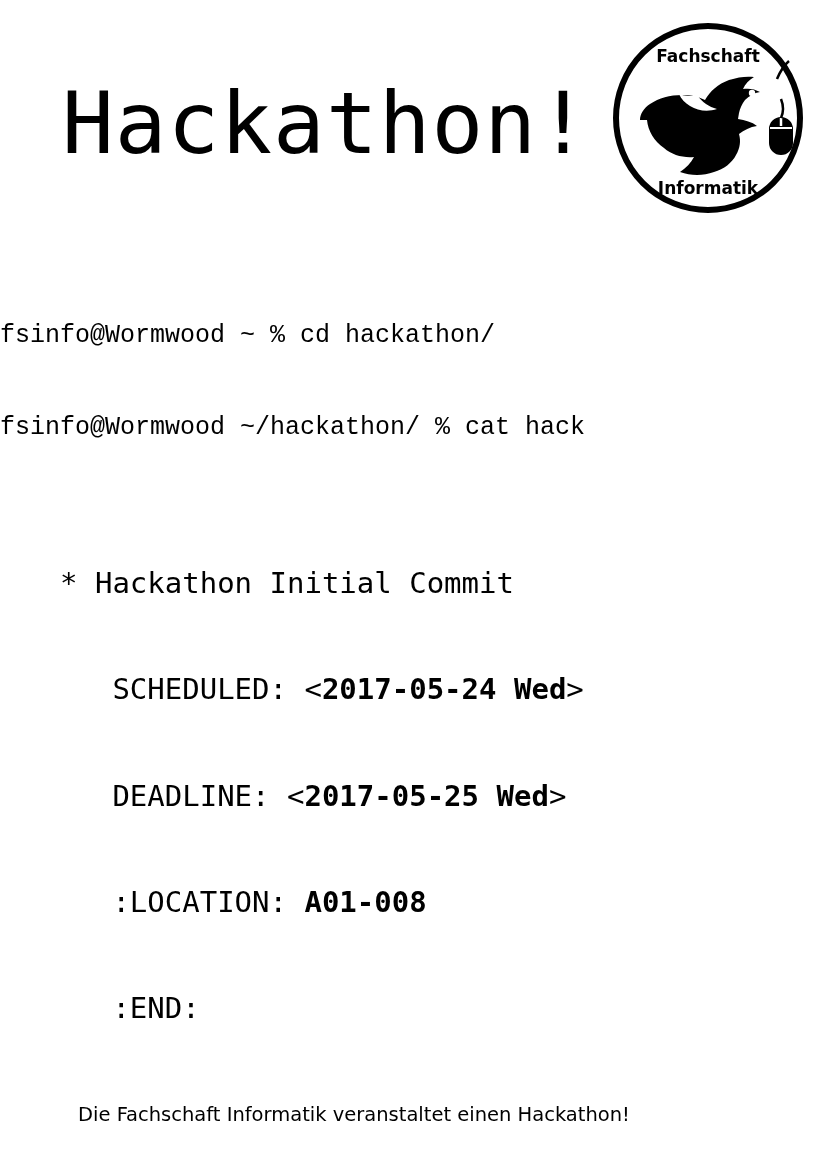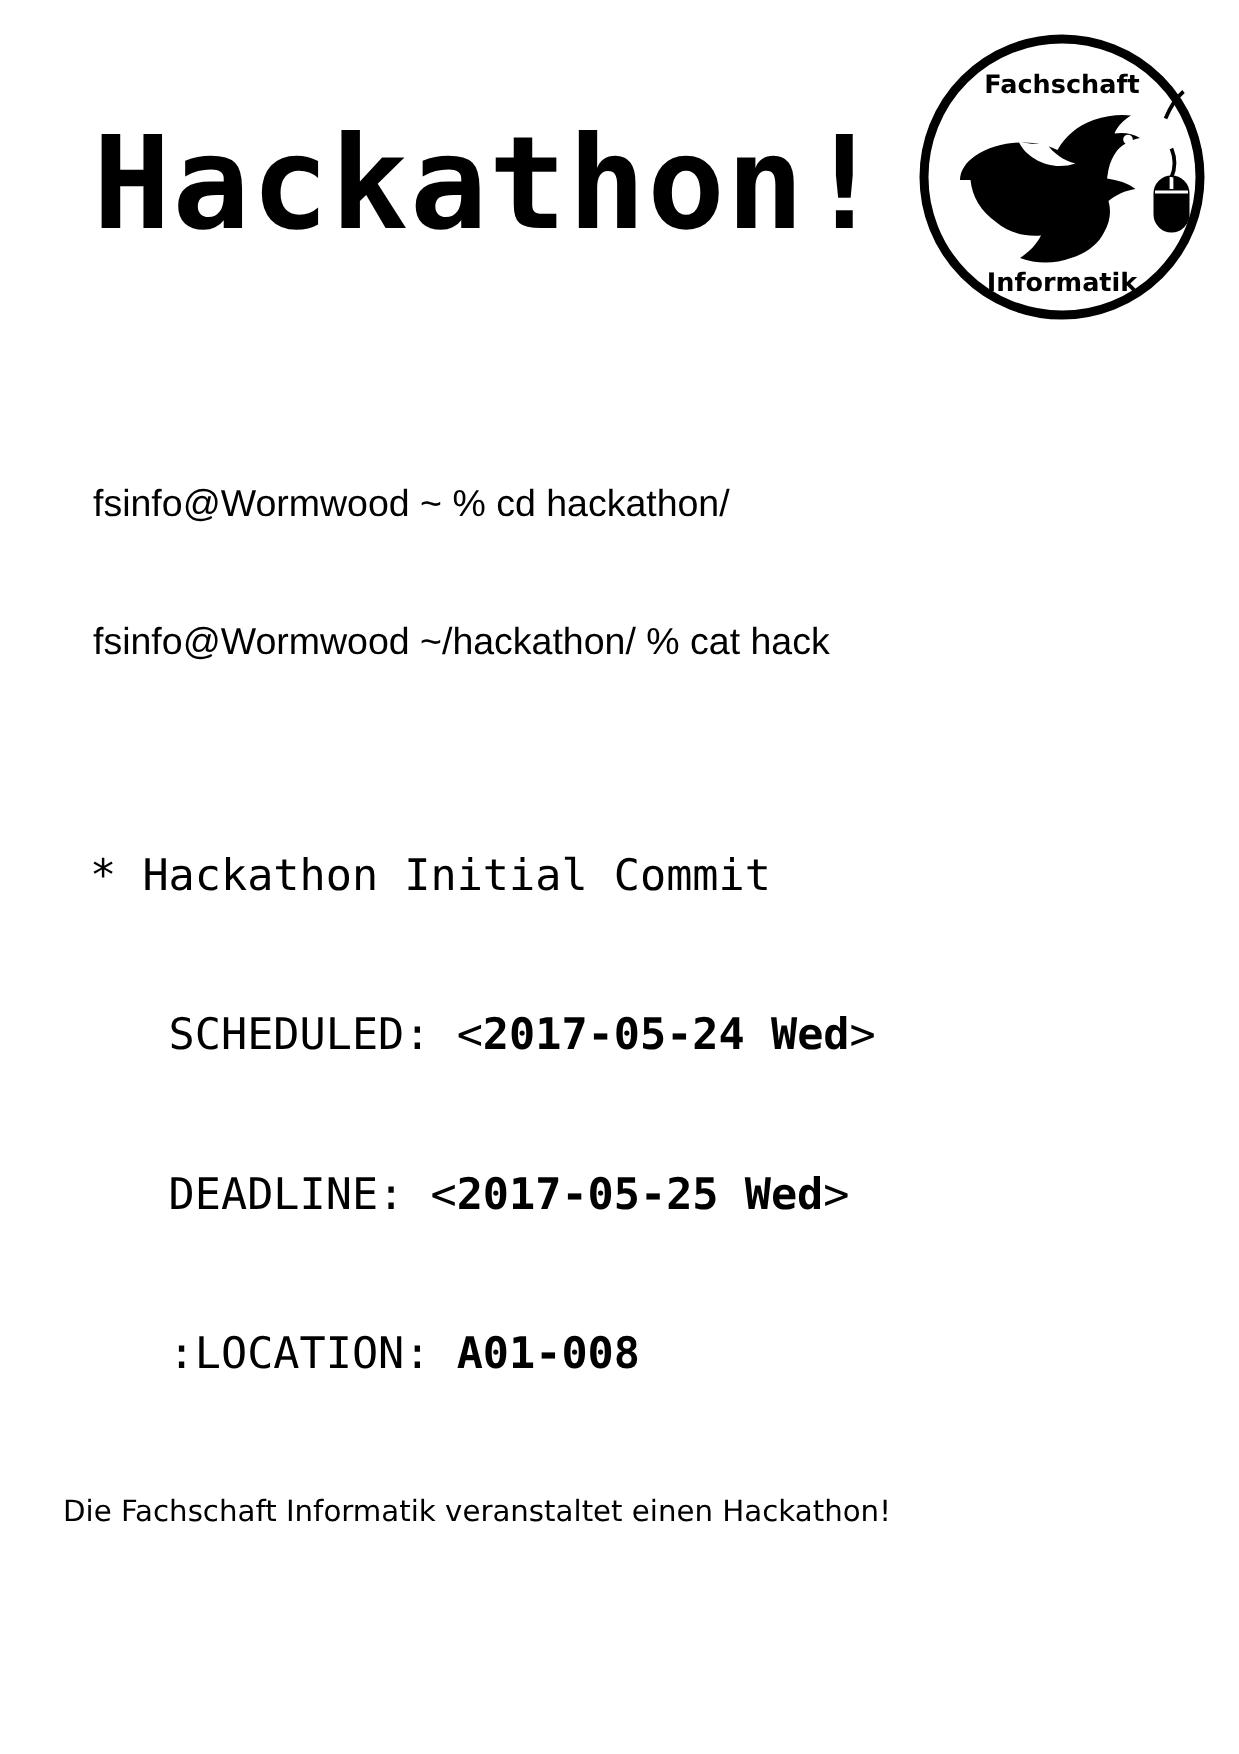--- a/index.html
+++ b/index.html
@@ -20,57 +20,56 @@
   .header {
     position: relative;
     height: 230px;
   }
   .title {
     position: absolute;
     left: 62px;
     top: 80px;
     font-family: "DejaVu Sans Mono", monospace;
     font-size: 86px;
-    font-weight: bold;
+    font-weight: normal;
     letter-spacing: 1px;
     line-height: 1;
     white-space: nowrap;
   }
   .logo {
     position: absolute;
     right: 22px;
     top: 22px;
     width: 192px;
     height: 192px;
   }
   .logo svg { display: block; }
 
   
   .terminal {
     margin-top: 30px;
-    padding-left: 62px;
-    font-family: Liberation Sans, sans-serif;
+    font-family: Liberation Mono, monospace;
     font-size: 25px;
     line-height: 1.22;
     white-space: pre;
   }
   .terminal .prompt-line { }
   .org-block {
     margin-top: 22px;
     font-family: "DejaVu Sans Mono", monospace;
     font-size: 29px;
     line-height: 1.22;
     white-space: pre;
     padding-left: 60px;
   }
   .org-block b { font-weight: bold; text-align: right; }
 
   
   .body-copy {
-    padding: 0 42px;
+    padding: 0 78px;
     font-size: 19.5px;
     line-height: 1.38;
   }
   .intro {
     margin-top: 40px;
   }
 </style>
 </head>
 <body>
 
@@ -104,18 +103,19 @@
 <div class="terminal">
   <div class="prompt-line">fsinfo@Wormwood ~ % cd hackathon/</div>
   <div class="prompt-line">fsinfo@Wormwood ~/hackathon/ % cat hack</div>
 </div>
 
 <div class="org-block">
   <div>* Hackathon Initial Commit</div>
   <div><span>   SCHEDULED: &lt;</span><b>2017-05-24 Wed</b><span>&gt;</span></div>
   <div><span>   DEADLINE: &lt;</span><b>2017-05-25 Wed</b><span>&gt;</span></div>
   <div><span>   :LOCATION: </span><b>A01-008</b></div>
+  <div>   :END:</div>
 </div>
 
 <div class="body-copy">
   <div class="intro">Die Fachschaft Informatik veranstaltet einen Hackathon!</div>
 
 </div>
 
 </body></html>

